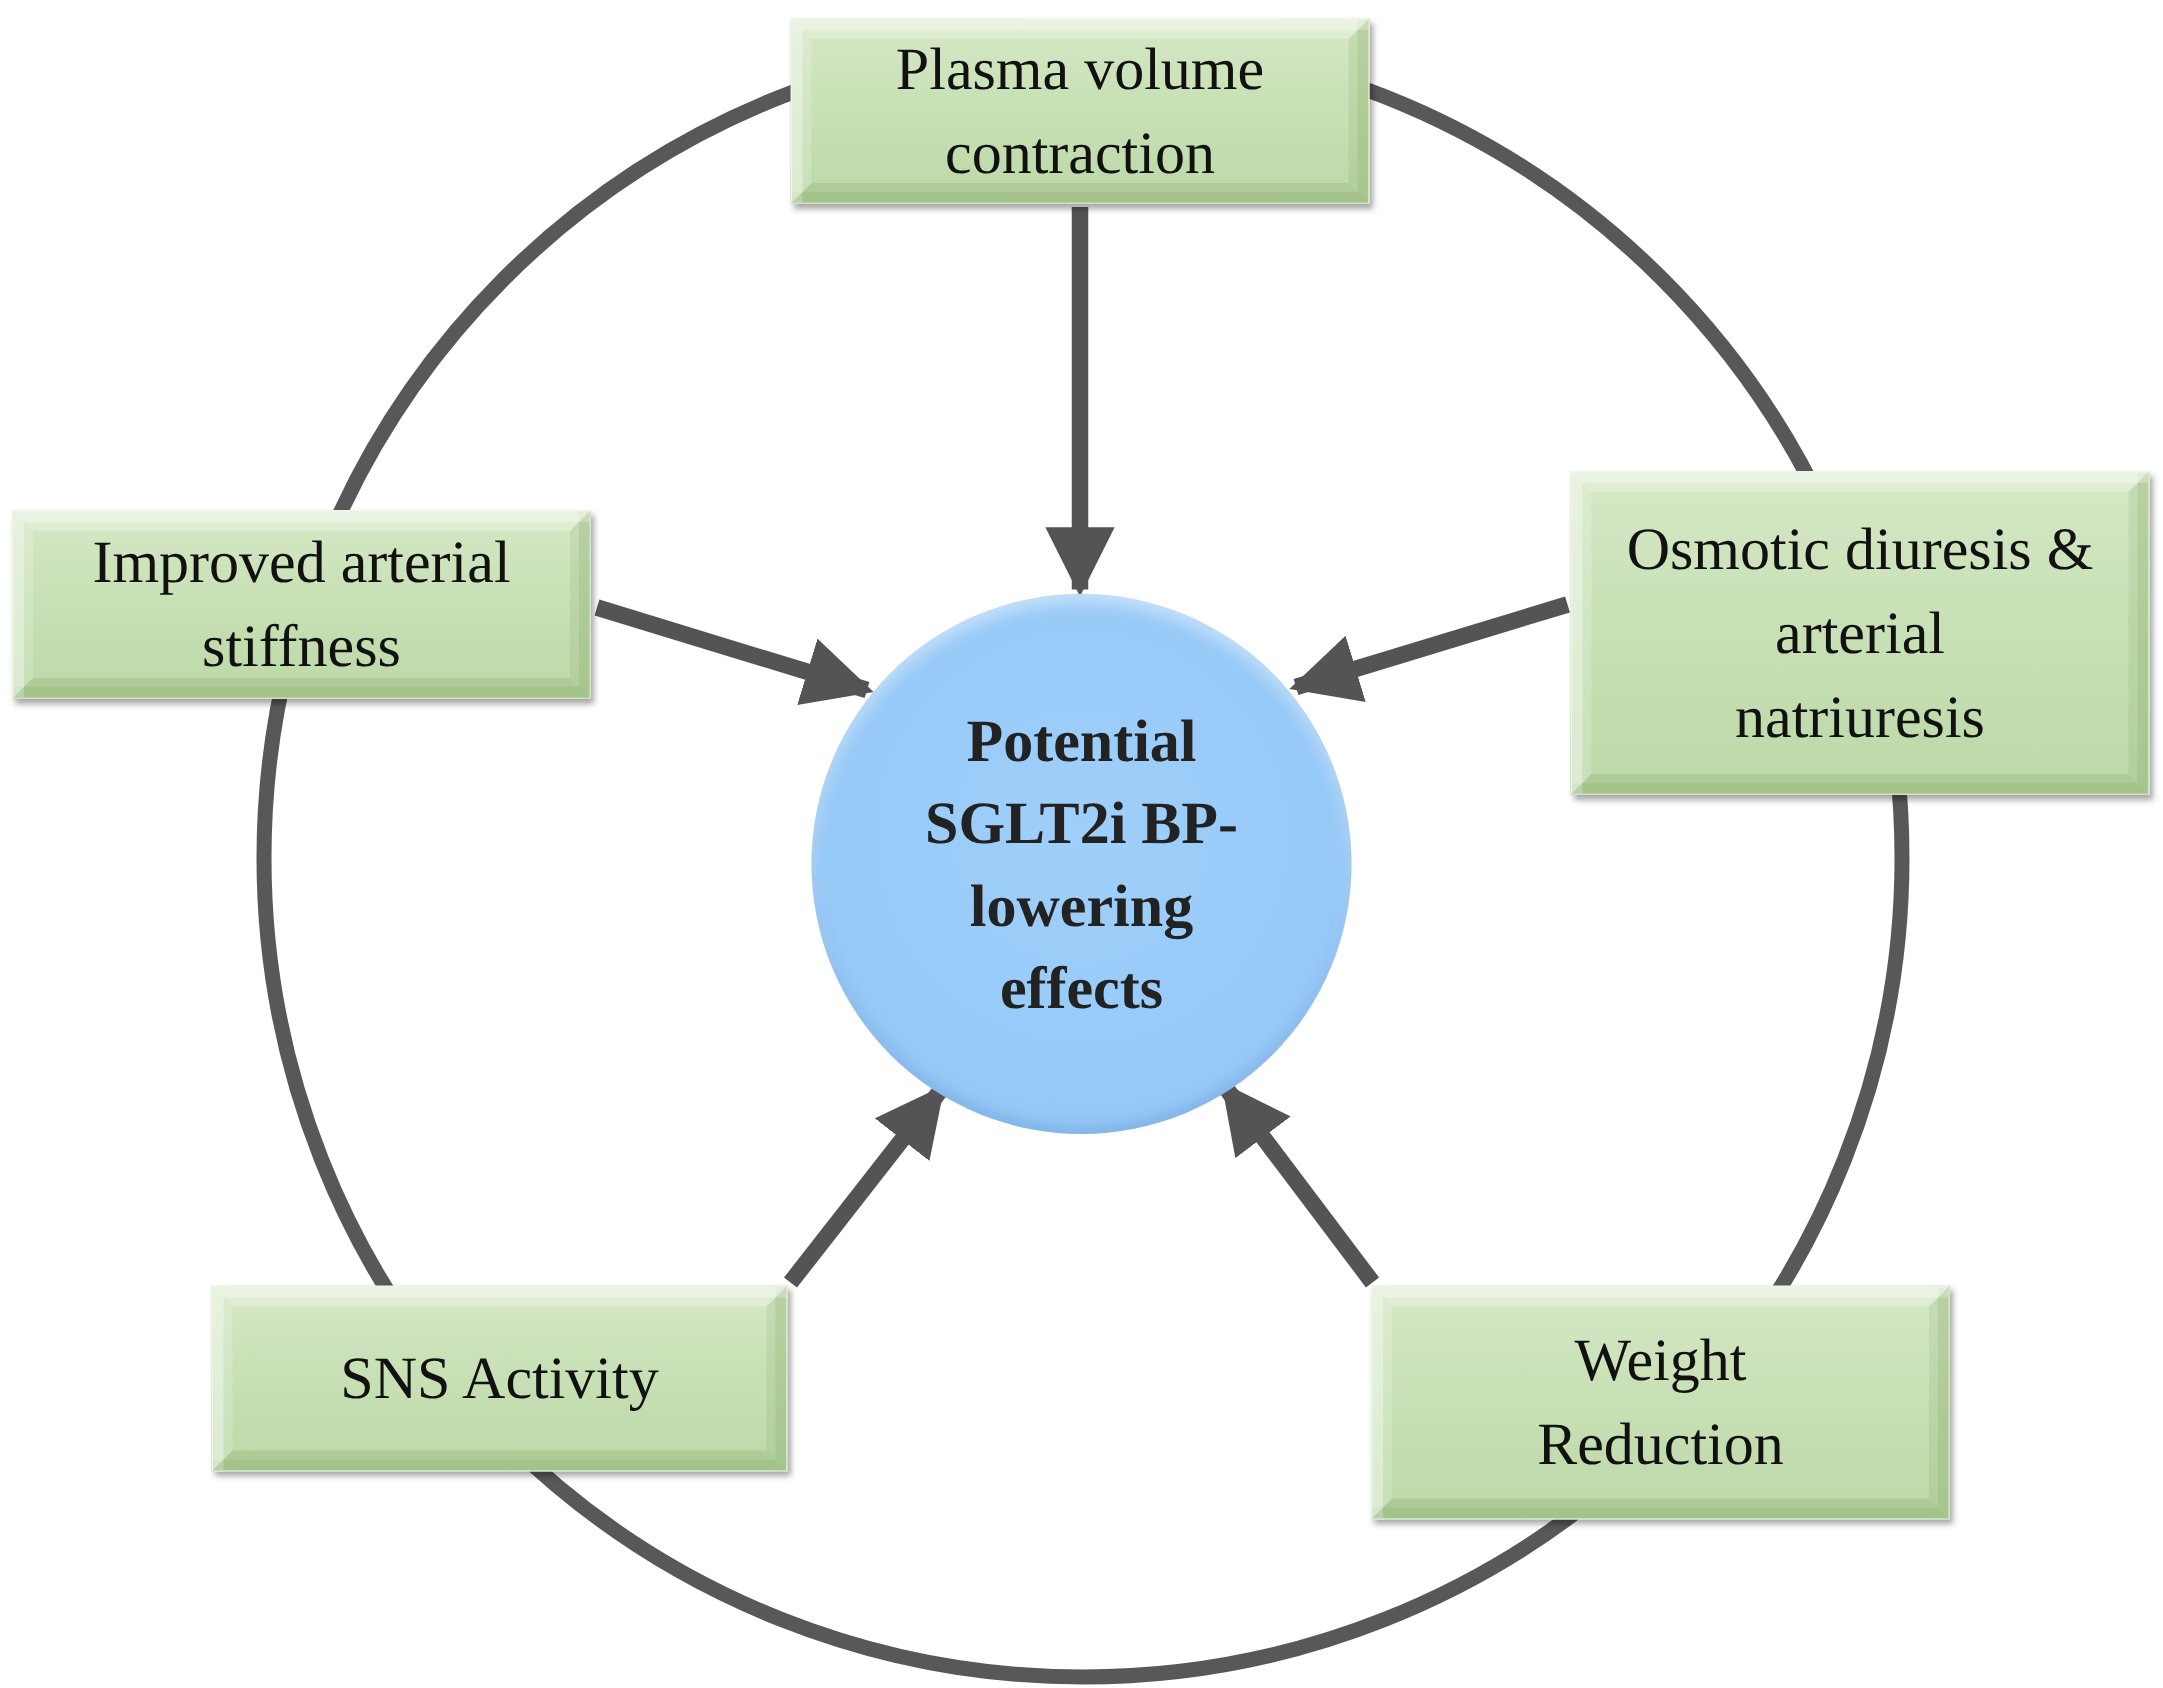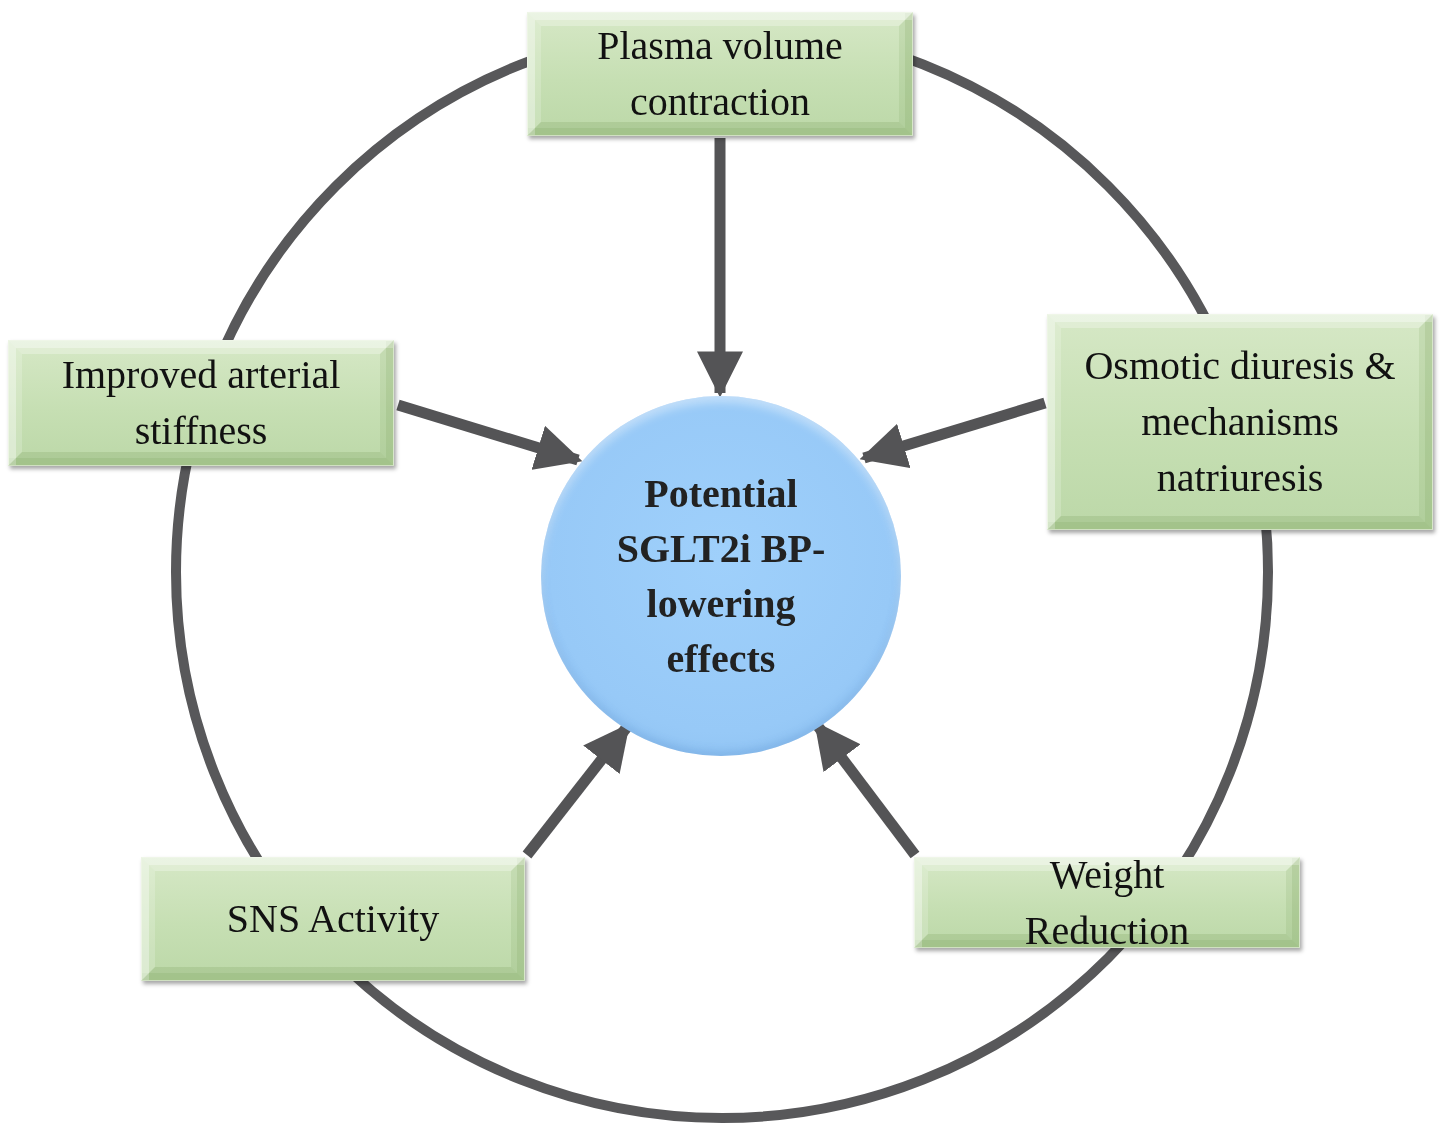--- a/index.html
+++ b/index.html
@@ -73,25 +73,25 @@
 
   <div class="box" style="left:527px;top:12px;width:386px;height:124px;">
     <div class="bevel"></div>
     <span>Plasma volume</span>
     <span>contraction</span>
   </div>
 
   <div class="box" style="left:1047px;top:314px;width:386px;height:216px;">
     <div class="bevel"></div>
     <span>Osmotic diuresis &amp;</span>
-    <span>mechanisms</span>
+    <span>arterial</span>
     <span>natriuresis</span>
   </div>
 
-  <div class="box" style="left:914px;top:857px;width:386px;height:91px;">
+  <div class="box" style="left:914px;top:857px;width:386px;height:156px;">
     <div class="bevel"></div>
     <span>Weight</span>
     <span>Reduction</span>
   </div>
 
   <div class="box" style="left:141px;top:857px;width:384px;height:124px;">
     <div class="bevel"></div>
     <span>SNS Activity</span>
   </div>
 

